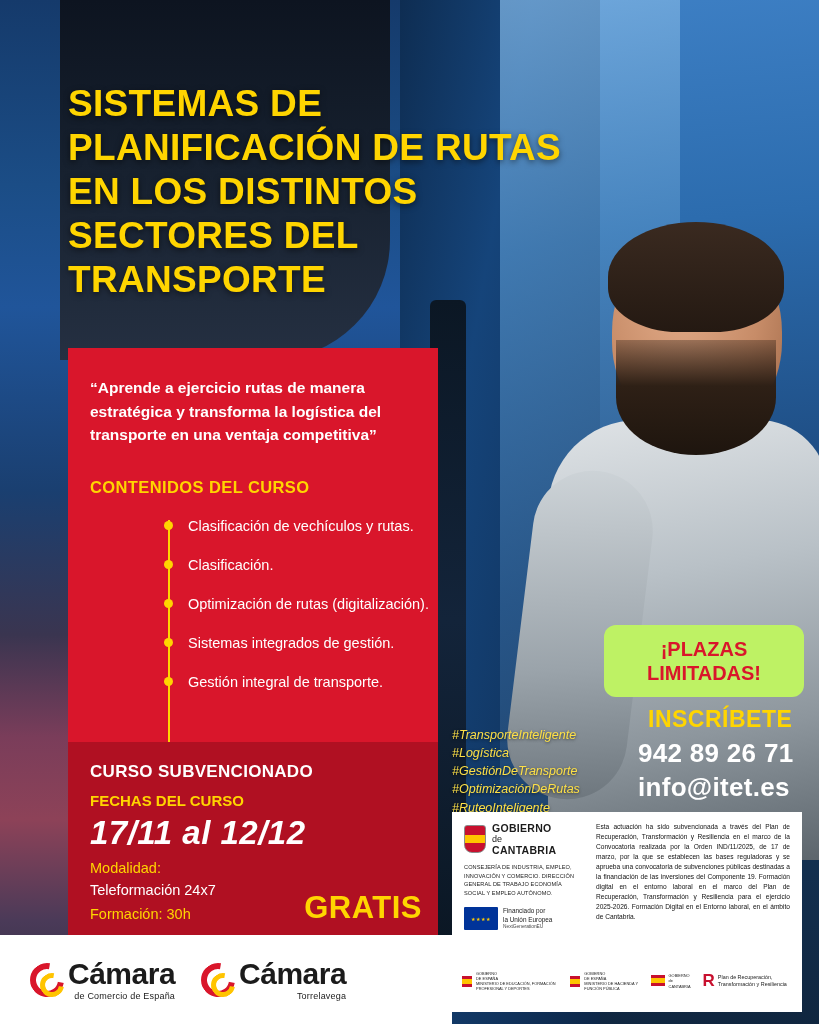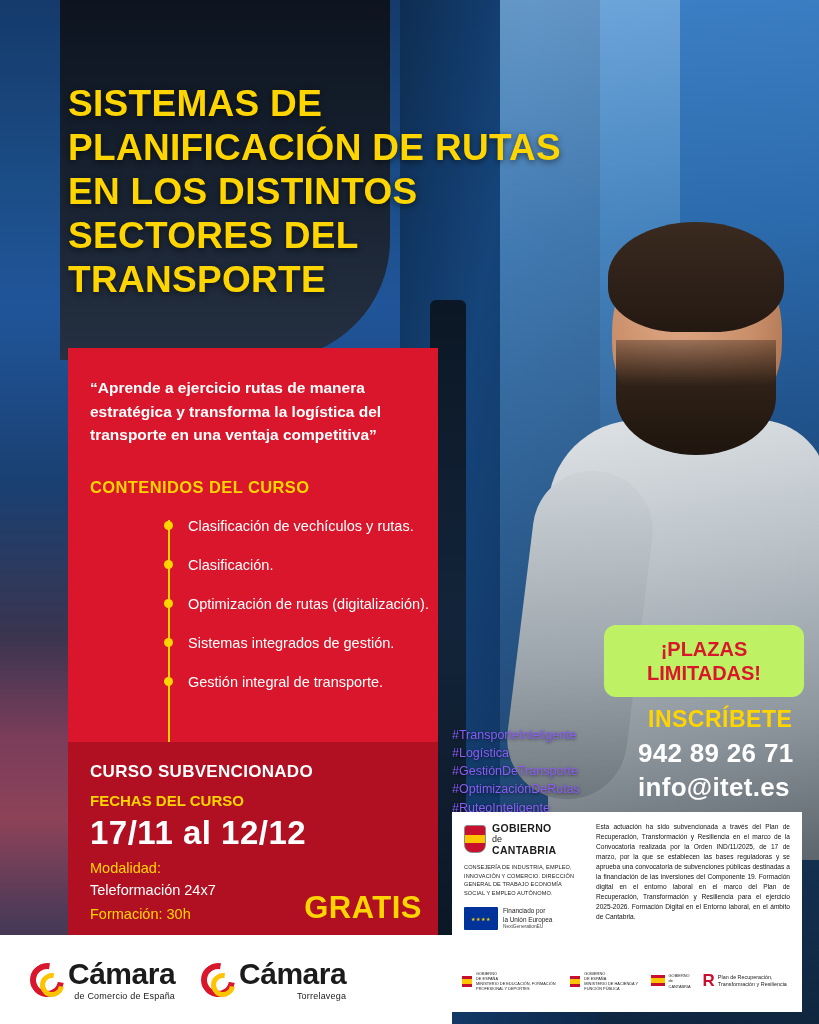--- a/index.html
+++ b/index.html
@@ -193,20 +193,21 @@
     font-size: 15px;
     font-weight: bold;
   }
   .fechas {
     position: absolute;
     left: 22px; top: 72px;
     color: #ffffff;
     font-size: 33px;
     font-weight: bold;
     letter-spacing: .5px;
+    font-style: italic;
   }
   .modalidad-label {
     position: absolute;
     left: 22px; top: 118px;
     color: #ffd500;
     font-size: 14.5px;
   }
   .modalidad-value {
     position: absolute;
     left: 22px; top: 140px;
@@ -270,24 +271,25 @@
     color: #ffffff;
     font-size: 26px;
     font-weight: bold;
     letter-spacing: .3px;
   }
 
   
   .hashtags {
     position: absolute;
     left: 452px; top: 726px;
-    color: #8b5cf6;
+    color: #fde047;
     font-size: 12.5px;
     line-height: 1.45;
     text-shadow: 0 1px 3px rgba(0,0,0,.6);
+    font-style: italic;
   }
 
   
   .legal-box {
     position: absolute;
     left: 452px; top: 812px;
     width: 350px; height: 200px;
     background: #ffffff;
     display: flex;
   }

